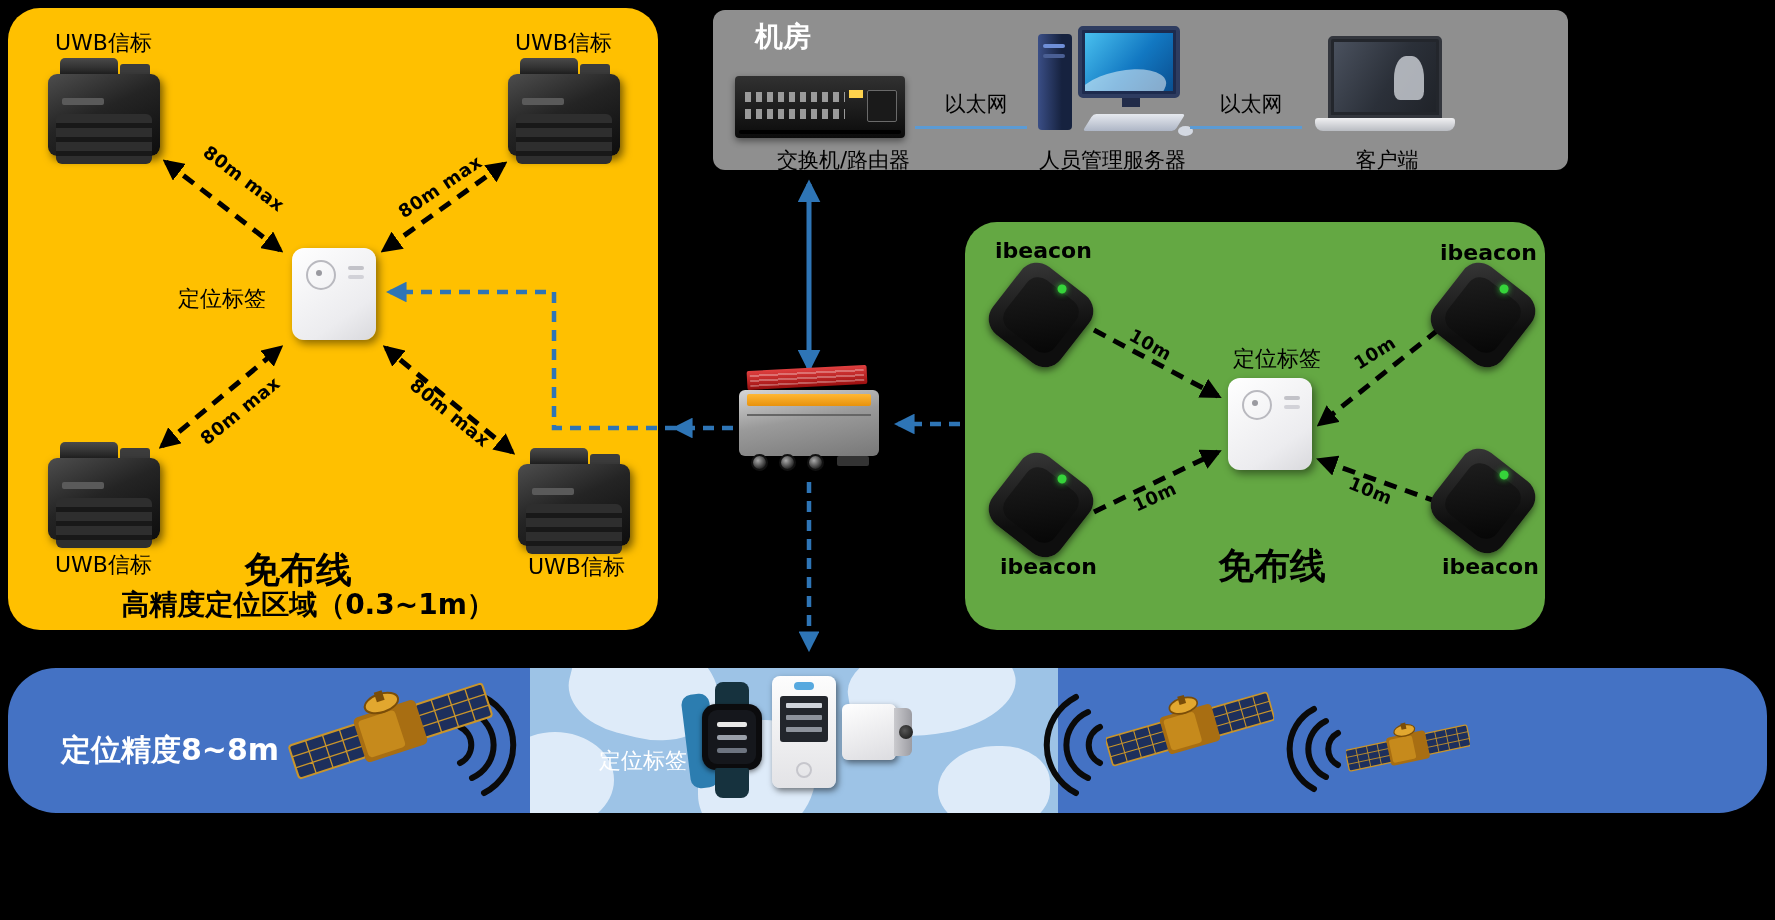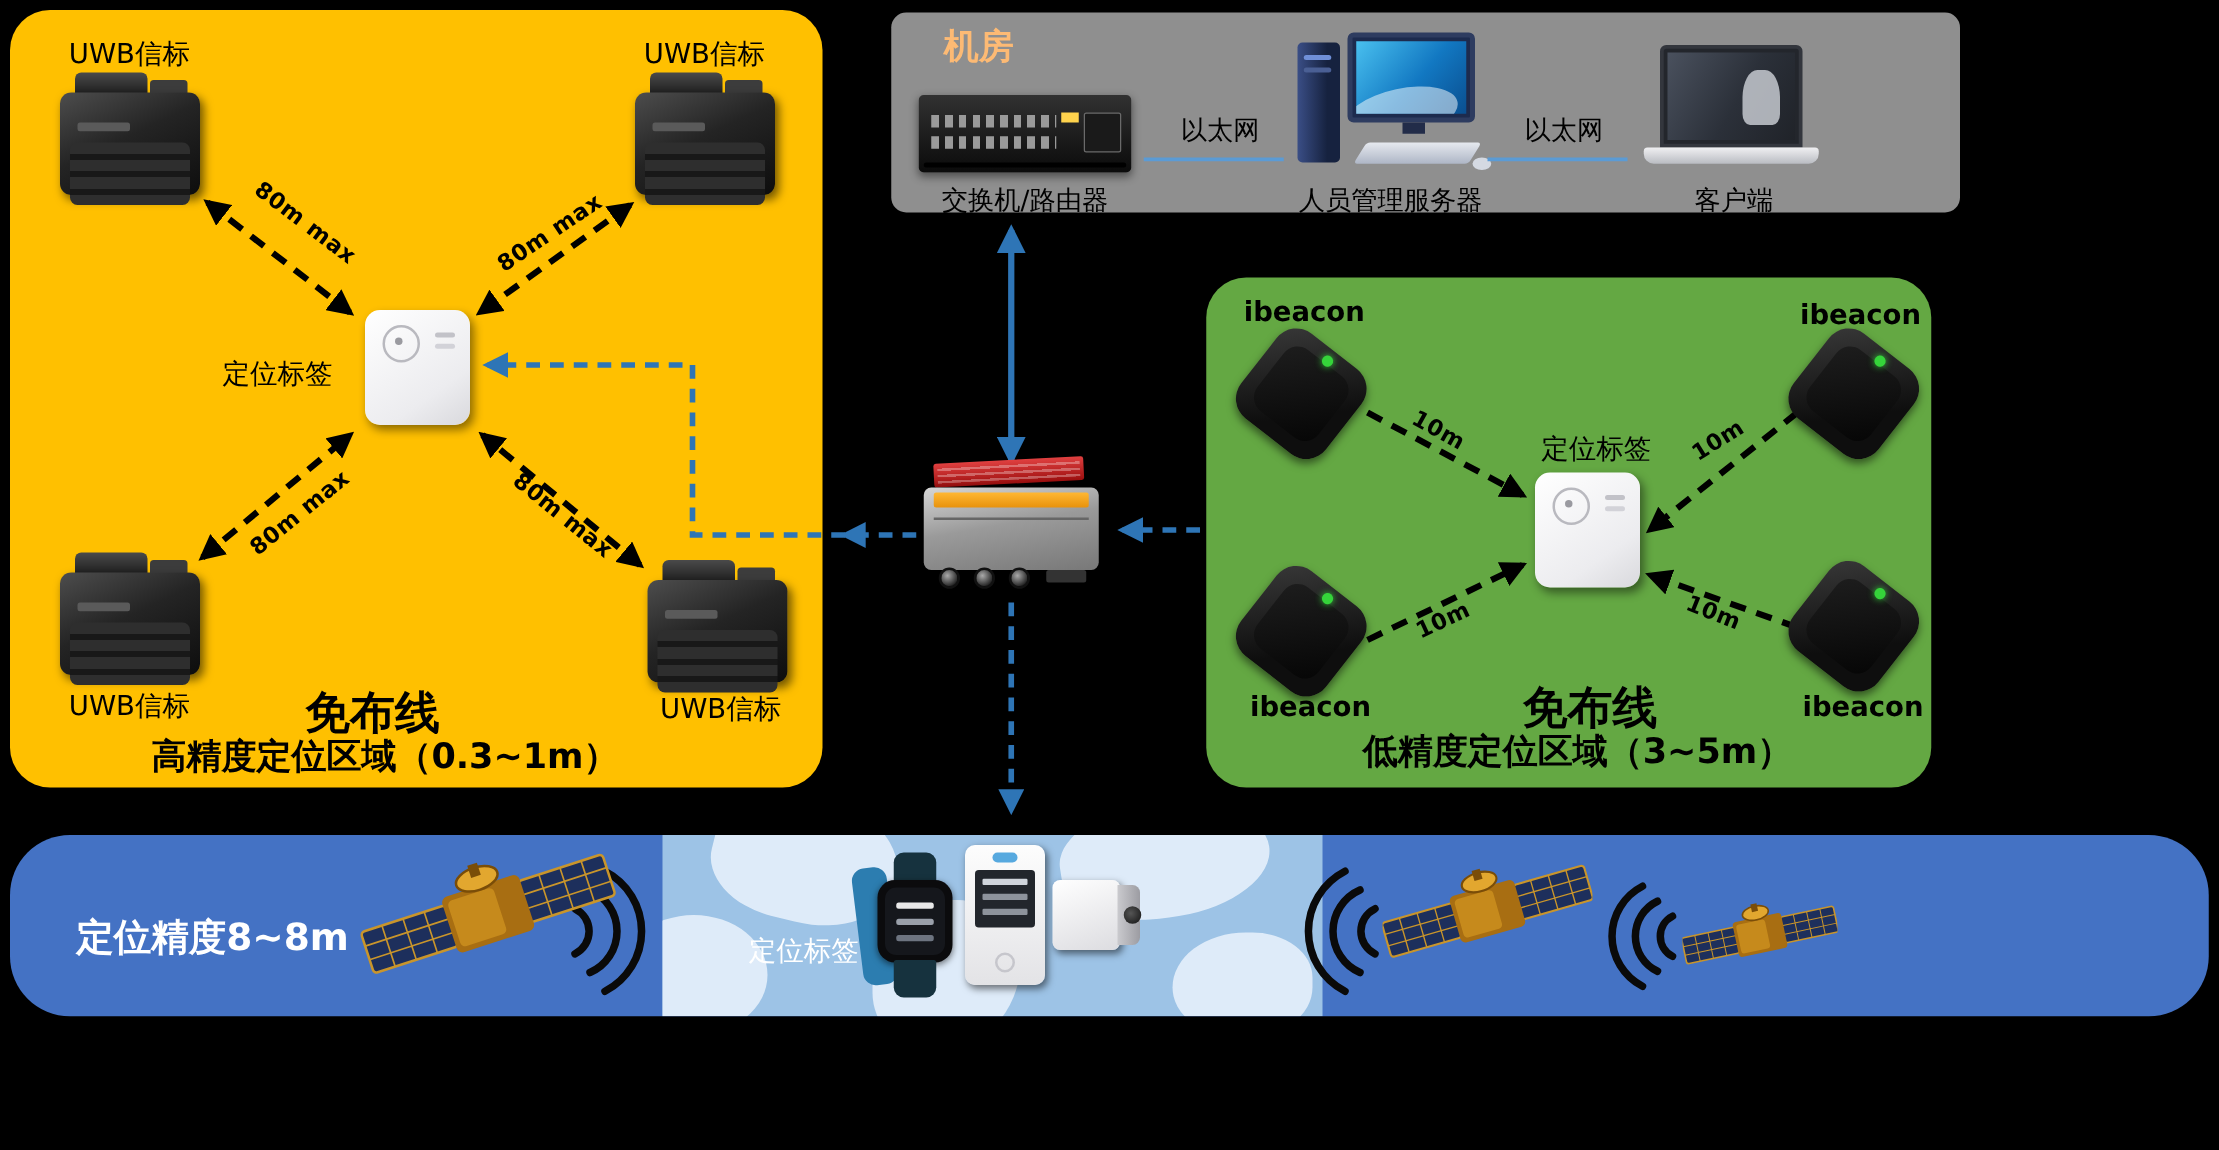--- a/index.html
+++ b/index.html
@@ -21,21 +21,21 @@
   .b5{left:-34px;top:64px;width:118px;height:96px;border-radius:50%;}
 
   
   .lbl{position:absolute;color:#000;font-size:22px;z-index:6;white-space:nowrap;}
   .lbl-b{font-weight:bold;}
   .range{position:absolute;font-size:18px;font-weight:bold;color:#000;z-index:6;white-space:nowrap;letter-spacing:.5px;}
   .title-main{position:absolute;font-size:36px;font-weight:bold;color:#000;text-align:center;z-index:6;}
   .title-sub{position:absolute;font-size:28px;font-weight:bold;color:#000;text-align:center;z-index:6;}
   .caption{position:absolute;font-size:21px;color:#000;text-align:center;z-index:6;white-space:nowrap;}
   .white-t{color:#fff;}
-  .room-title{position:absolute;left:755px;top:18px;font-size:28px;font-weight:bold;color:#fdba74;z-index:6;}
+  .room-title{position:absolute;left:755px;top:18px;font-size:28px;font-weight:bold;color:#ffffff;z-index:6;}
 
   
   .uwb-device{position:absolute;width:112px;height:98px;z-index:6;}
   .uwb-ant{position:absolute;top:0;left:12px;width:58px;height:18px;background:linear-gradient(#4a4a4a,#1d1d1d);border-radius:5px 5px 0 0;}
   .uwb-ant2{position:absolute;top:6px;right:10px;width:30px;height:13px;background:#3c3c3c;border-radius:3px;}
   .uwb-body{position:absolute;top:16px;left:0;width:112px;height:82px;background:linear-gradient(155deg,#4d4d4d 0%,#242424 45%,#0d0d0d 100%);border-radius:9px;box-shadow:3px 4px 8px rgba(0,0,0,.55);}
   .uwb-face{position:absolute;top:40px;left:8px;width:96px;height:50px;border-radius:6px;background:repeating-linear-gradient(180deg,#2e2e2e 0 9px,#181818 9px 14px);}
   .uwb-slot{position:absolute;top:24px;left:14px;width:42px;height:7px;background:#5a5a5a;border-radius:2px;}
 
   
@@ -227,21 +227,21 @@
 
   <div class="room-title">机房</div>
 
   <div class="switch-device">
     <div class="sw-row sw-r1"></div>
     <div class="sw-row sw-r2"></div>
     <div class="sw-sticker"></div>
     <div class="sw-block"></div>
     <div class="sw-base"></div>
   </div>
-  <div class="caption" style="left:730px;width:180px;top:146px;">交换机/路由器</div>
+  <div class="caption" style="left:730px;width:180px;top:146px;text-align:right;">交换机/路由器</div>
 
   <div class="caption" style="left:930px;width:92px;top:90px;">以太网</div>
   <div class="eth-line" style="left:915px;top:126px;width:112px;"></div>
 
   <div class="desktop-device">
     <div class="pc-tower"></div>
     <div class="pc-monitor">
         <div class="pc-screen"></div>
       </div>
     <div class="pc-stand"></div>
@@ -292,21 +292,20 @@
     <div class="tag-line"></div>
   </div>
   <div class="lbl" style="left:1222px;top:344px;width:110px;text-align:center;">定位标签</div>
 
   <div class="range" style="left:1128px;top:334px;transform:rotate(29deg);">10m</div>
   <div class="range" style="left:1352px;top:342px;transform:rotate(-32deg);">10m</div>
   <div class="range" style="left:1132px;top:486px;transform:rotate(-25deg);">10m</div>
   <div class="range" style="left:1348px;top:480px;transform:rotate(22deg);">10m</div>
 
   <div class="title-main" style="left:1092px;width:360px;top:542px;">免布线</div>
-  <div class="title-sub" style="left:1002px;width:520px;top:582px;">低精度定位区域（3~5m）</div>
 
   <div class="gateway">
     <div class="gw-red"></div>
     <div class="gw-body">
       <div class="gw-orange"></div>
       <div class="gw-seam"></div>
     </div>
     <div class="gw-conn gw-c1"></div>
     <div class="gw-conn gw-c2"></div>
     <div class="gw-conn gw-c3"></div>

